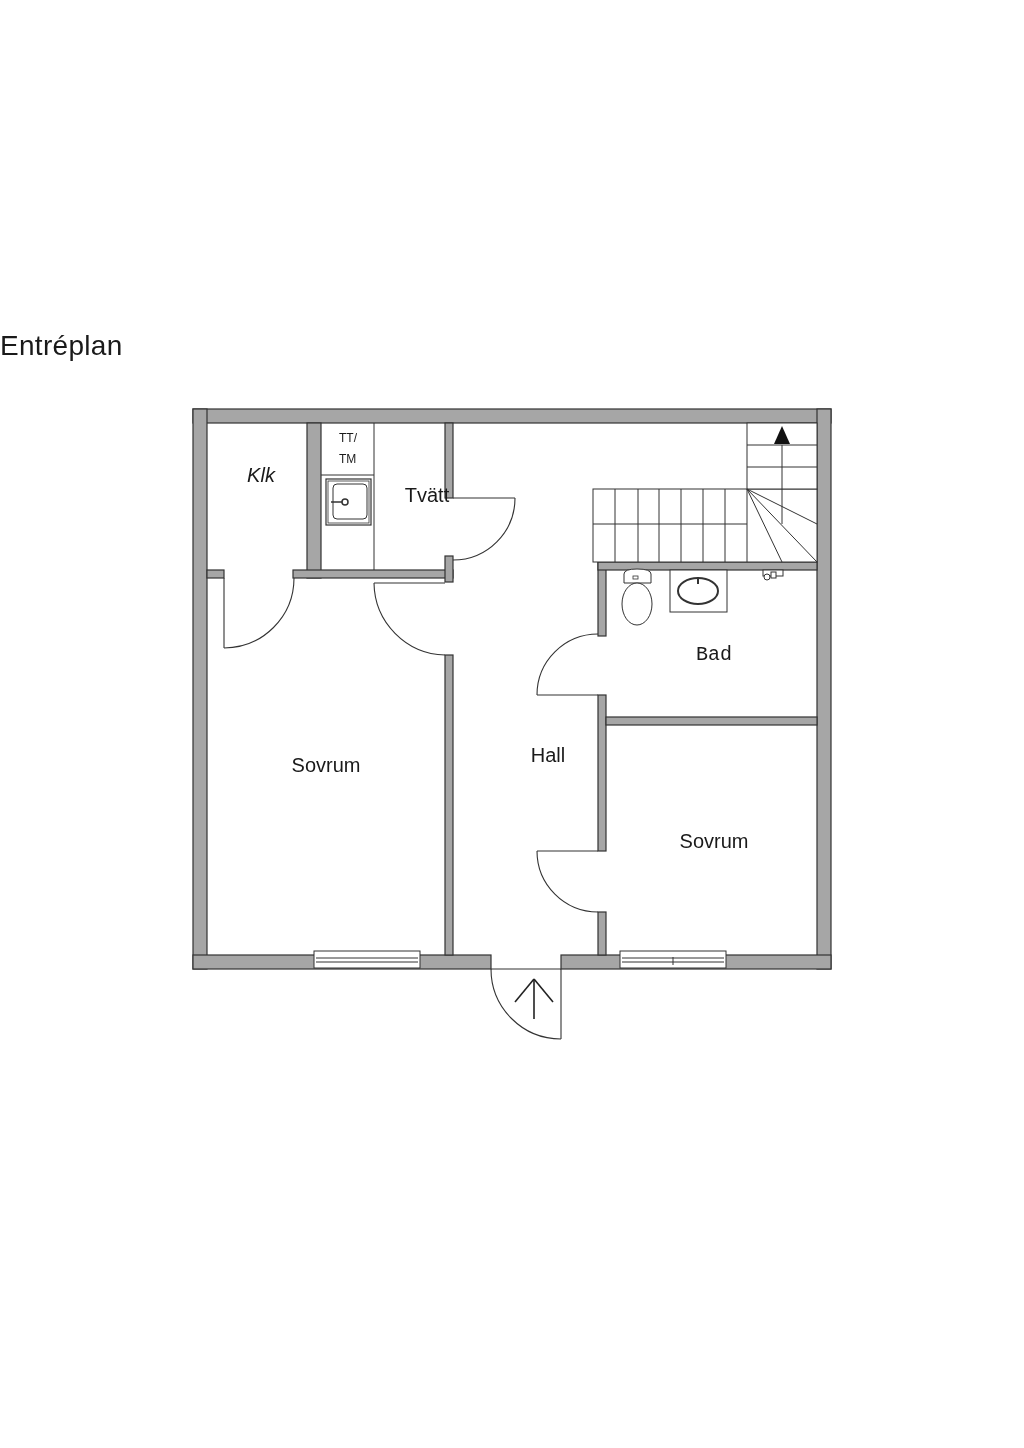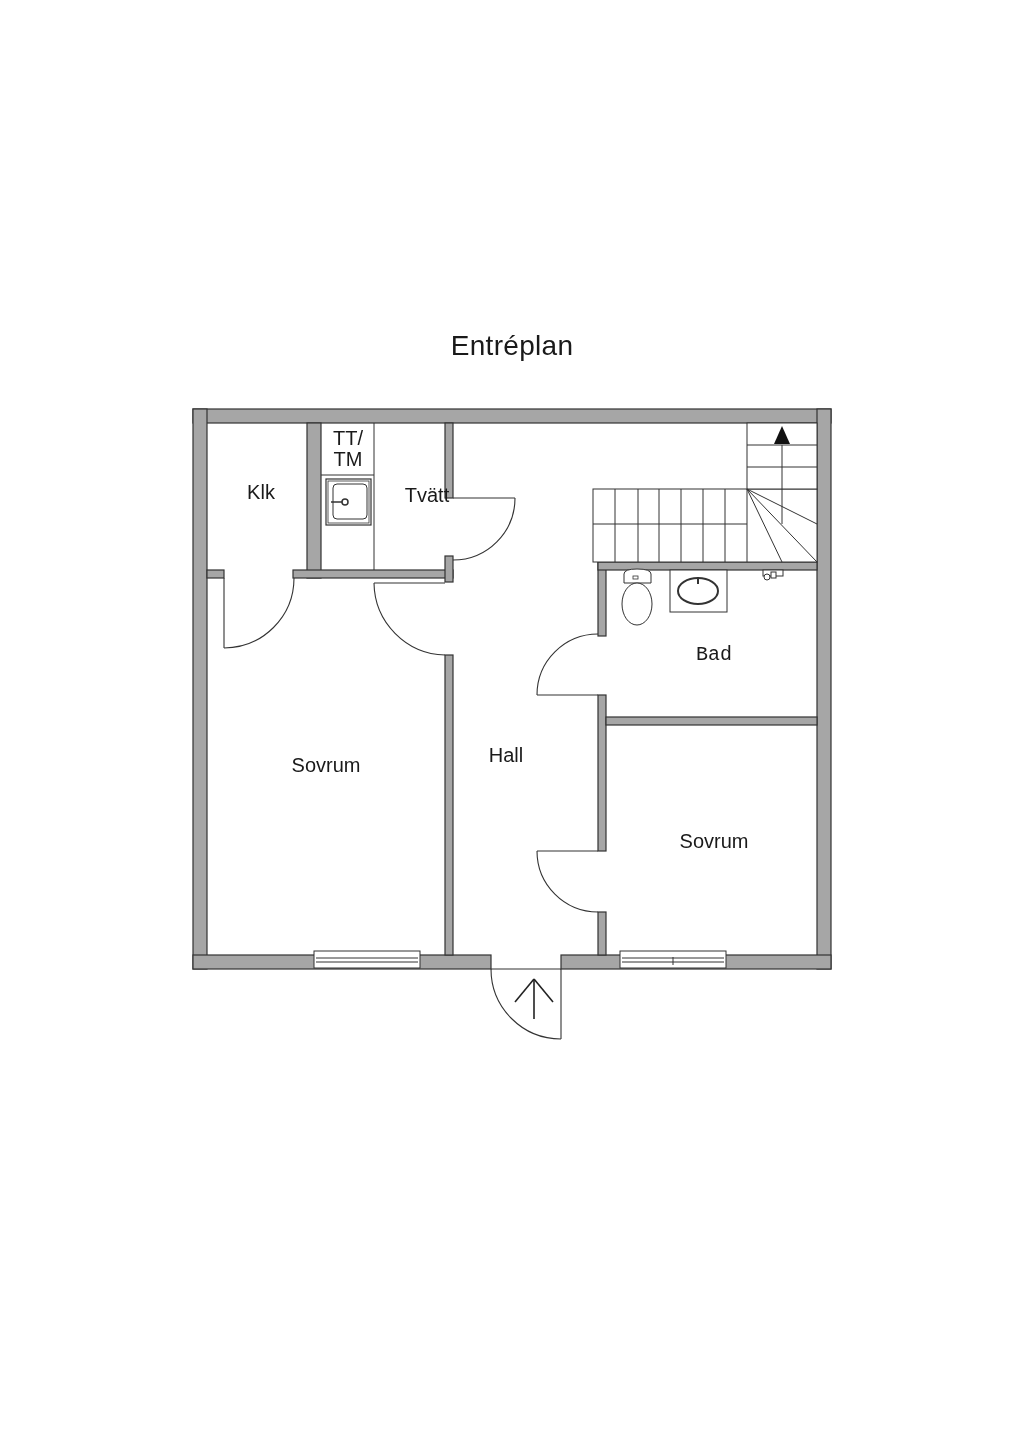--- a/index.html
+++ b/index.html
@@ -1,20 +1,20 @@
 <!DOCTYPE html>
 <html><head>
 <meta charset="utf-8">
 <style>
   html, body { margin: 0; padding: 0; background: #ffffff; }
   body { width: 1024px; height: 1448px; position: relative; overflow: hidden; font-family: "Liberation Sans", "DejaVu Sans", sans-serif; }
-  .title { position: absolute; left: 0; width: 1024px; top: 330px; text-align: center; font-size: 28px; color: #1a1a1a; letter-spacing: 0.3px; }
+  .title { position: absolute; left: 0; width: 1024px; top: 330px; text-align: left; font-size: 28px; color: #1a1a1a; letter-spacing: 0.3px; }
   svg.plan { position: absolute; left: 0; top: 0; }
   .lbl { position: absolute; font-size: 20px; color: #1a1a1a; white-space: nowrap; transform: translate(-50%, -50%); }
-  .lbl.small { font-size: 20px; line-height: 21px; text-align: center; }
+  .lbl.small { font-size: 12px; line-height: 21px; }
 </style>
 </head>
 <body>
 
 <div class="title">Entréplan</div>
 
 <svg class="plan" width="1024" height="1448" viewBox="0 0 1024 1448">
   <g fill="#a6a6a6" stroke="#333" stroke-width="1.2">
 
     <rect x="193" y="409" width="638" height="14"></rect>
@@ -139,22 +139,22 @@
     <line x1="698" y1="577" x2="698" y2="584" stroke-width="2"></line>
   </g>
 
   <g stroke="#333" stroke-width="1" fill="#fff">
     <rect x="763" y="570" width="20" height="6"></rect>
     <circle cx="767" cy="577" r="3"></circle>
     <rect x="771" y="572" width="5" height="6"></rect>
   </g>
 </svg>
 
-<div class="lbl" style="left:261px; top:492px;">Klk</div>
+<div class="lbl" style="left:261px; top:475px;font-style:italic;">Klk</div>
 <div class="lbl small" style="left:348px; top:449px;">
   <div>TT/</div>
   <div>TM</div>
 </div>
 <div class="lbl" style="left:427px; top:495px;">Tvätt</div>
 <div class="lbl" style="left:326px; top:765px;">Sovrum</div>
-<div class="lbl" style="left:506px; top:755px;">Hall</div>
+<div class="lbl" style="left:548px; top:755px;">Hall</div>
 <div class="lbl" style="left:714px; top:654px;font-family:Liberation Mono, monospace;">Bad</div>
 <div class="lbl" style="left:714px; top:841px;">Sovrum</div>
 
 </body></html>

